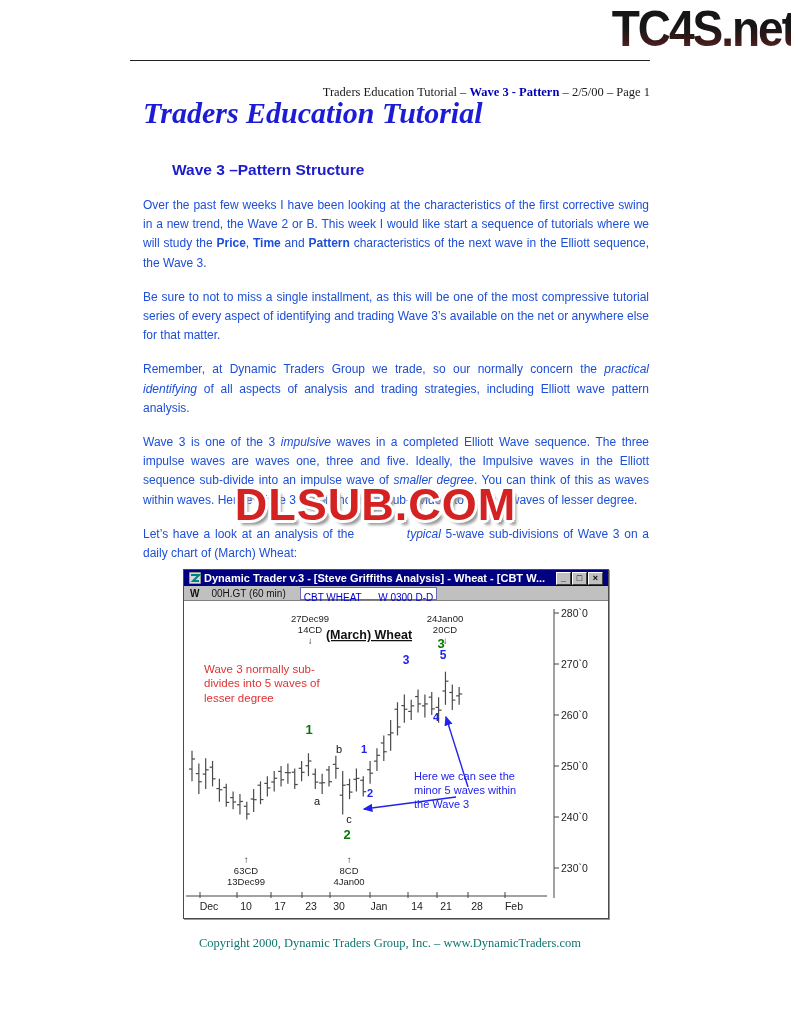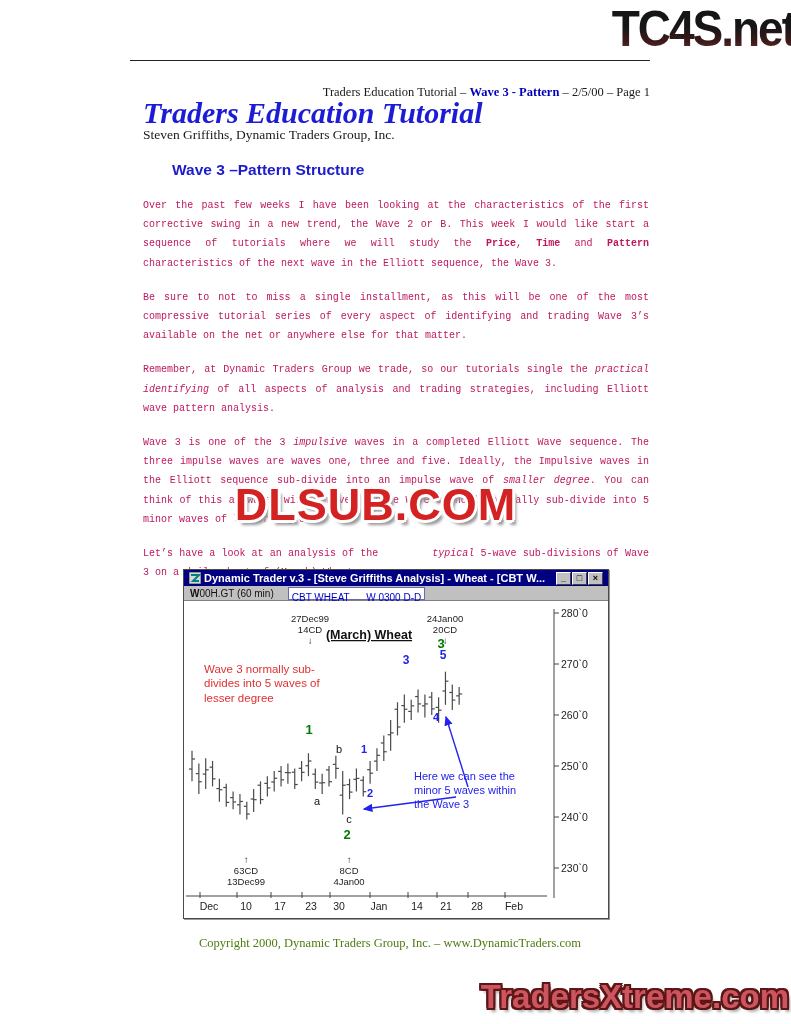--- a/index.html
+++ b/index.html
@@ -27,21 +27,21 @@
   }
   .doc-author {
     position:absolute; left:143px; top:127px; font-family:"Liberation Serif", serif;
     font-size:13.5px; color:#1a1a1a;
   }
   .sec-heading {
     position:absolute; left:143px; top:161px; font-size:15.5px; font-weight:bold; color:#1c1ccc;margin-left:29px;
   }
   .paras { position:absolute; left:143px; top:196px; width:506px; }
   .paras p {
-    font-size:10px; line-height:19.2px; color:#be185d; text-align:justify; margin-bottom:15px;font-family:Liberation Mono, monospace;
+    font-size:12px; line-height:19.2px; color:#1d4ed8; text-align:justify; margin-bottom:15px;
   }
   
   .watermark {
     position:absolute; left:0; top:479px; width:751px; text-align:center;
     font-size:45px; font-weight:900; letter-spacing:1px; color:#d42222;
     text-shadow:
       -2px -2px 0 #fff, 2px -2px 0 #fff, -2px 2px 0 #fff, 2px 2px 0 #fff,
       -3px 0 0 #fff, 3px 0 0 #fff, 0 -3px 0 #fff, 0 3px 0 #fff,
       4px 5px 3px #9a9a9a;
   }
@@ -61,57 +61,56 @@
   .win-btn {
     width:15px; height:13px; background:#c0c0c0; border:1px solid;
     border-color:#fff #404040 #404040 #fff; font-size:9px; font-weight:bold; color:#000;
     display:flex; align-items:center; justify-content:center; line-height:1;
   }
   .win-toolbar {
     height:15px; background:#c0c0c0; display:flex; align-items:center; font-size:10px; color:#111;
     border-bottom:1px solid #808080;
   }
   .tb-sym { margin-left:6px; font-weight:bold; }
-  .tb-period { white-space:pre; }
+  .tb-period { margin-left:12px; white-space:pre; }
   .tb-field {
     margin-left:14px; background:#ffffff; color:#0000cc; border:1px solid #6a6ab0;
     font-size:10px; padding:4px 3px; white-space:pre; height:13px; line-height:12px;
   }
   .win-plot { background:#ffffff; }
   
   .copyright {
     position:absolute; left:130px; top:936px; width:520px; text-align:center;
-    font-family:"Liberation Serif", serif; font-size:12.5px; color:#4d7c0f;
+    font-family:"Liberation Serif", serif; font-size:12.5px; color:#0f766e;
   }
   .logo-bottom {
     position:absolute; right:2px; top:978px; font-size:33px; font-weight:900; letter-spacing:0px;
     color:#cd5560;
     text-shadow:
       -2px -2px 0 #5c1616, 2px -2px 0 #5c1616, -2px 2px 0 #5c1616, 2px 2px 0 #5c1616,
       -2px 0 0 #5c1616, 2px 0 0 #5c1616, 0 -2px 0 #5c1616, 0 2px 0 #5c1616,
       3px 4px 3px #aaa;
   }
 </style>
 </head>
 <body>
 
 <div class="page">
 
   <div class="hdr-line"><span>Traders Education Tutorial – </span><span style="font-weight: bold; color: rgb(0, 0, 187);">Wave 3 - Pattern</span><span> – 2/5/00 – Page 1</span></div>
   <div class="hdr-rule"></div>
   <div class="logo-top">TC4S.net</div>
 
   <div class="doc-title">Traders Education Tutorial</div>
-  <div class="doc-author">Steven Griffiths, Dynamic Traders Group, Inc.</div>
   <div class="sec-heading">Wave 3 –Pattern Structure</div>
 
   <div class="paras">
       <p><span>Over the past few weeks I have been looking at the characteristics of the first corrective swing in a new trend, the Wave 2 or B. This week I would like start a sequence of tutorials where we will study the </span><span style="font-weight: bold;">Price</span><span>, </span><span style="font-weight: bold;">Time</span><span> and </span><span style="font-weight: bold;">Pattern</span><span> characteristics of the next wave in the Elliott sequence, the Wave 3.</span></p>
       <p><span>Be sure to not to miss a single installment, as this will be one of the most compressive tutorial series of every aspect of identifying and trading Wave 3’s available on the net or anywhere else for that matter.</span></p>
-      <p><span>Remember, at Dynamic Traders Group we trade, so our tutorials single the </span><span style="font-style: italic;">practical identifying</span><span> of all aspects of analysis and trading strategies, including Elliott wave pattern analysis.</span></p>
+      <p><span>Remember, at Dynamic Traders Group we trade, so our normally concern the </span><span style="font-style: italic;">practical identifying</span><span> of all aspects of analysis and trading strategies, including Elliott wave pattern analysis.</span></p>
       <p><span>Wave 3 is one of the 3 </span><span style="font-style: italic;">impulsive</span><span> waves in a completed Elliott Wave sequence. The three impulse waves are waves one, three and five. Ideally, the Impulsive waves in the Elliott sequence sub-divide into an impulse wave of </span><span style="font-style: italic;">smaller degree</span><span>. You can think of this as waves within waves. Hence Wave 3 should normally sub-divide into 5 minor waves of lesser degree.</span></p>
       <p><span>Let’s have a look at an analysis of the </span><span style="font-style: italic; margin-left: 48px;">typical</span><span> 5-wave sub-divisions of Wave 3 on a daily chart of (March) Wheat:</span></p>
     </div>
 
   <div class="watermark">DLSUB.COM</div>
 
   <div class="win">
     <div class="win-titlebar">
       <svg class="win-icon" viewBox="0 0 12 12">
         <rect x="0" y="0" width="12" height="12" fill="#d8d8d8" stroke="#555" stroke-width="1"></rect>
@@ -386,15 +385,14 @@
           <marker id="ah" markerWidth="8" markerHeight="8" refX="6" refY="3" orient="auto">
             <path d="M0,0 L7,3 L0,6 Z" fill="#2222ee"></path>
           </marker>
         </defs>
         <line x1="272" y1="196" x2="180" y2="208" stroke="#2222ee" stroke-width="1.4" marker-end="url(#ah)"></line>
         <line x1="284" y1="186" x2="262" y2="116" stroke="#2222ee" stroke-width="1.4" marker-end="url(#ah)"></line>
       </svg>
   </div>
 
   <div class="copyright">Copyright 2000, Dynamic Traders Group, Inc. – www.DynamicTraders.com</div>
-  <div class="logo-bottom">TradersXtreme.com</div>
 
 </div>
 
 </body></html>

